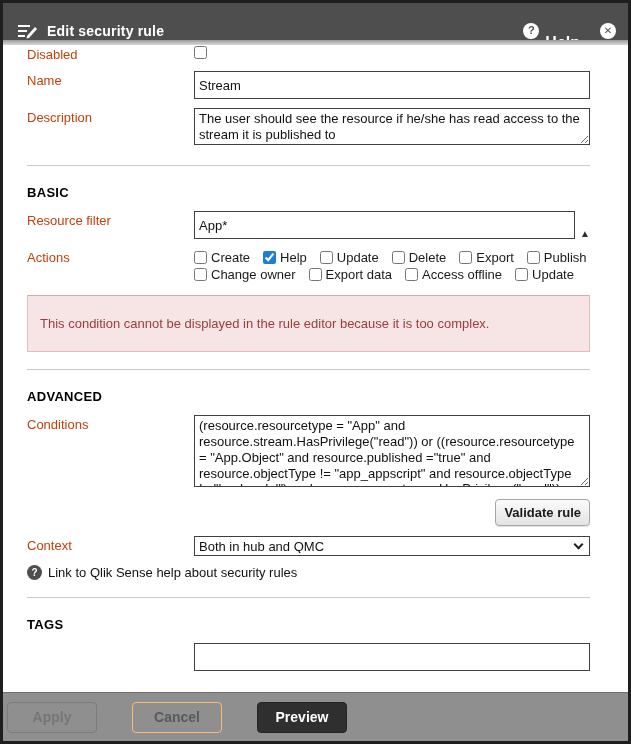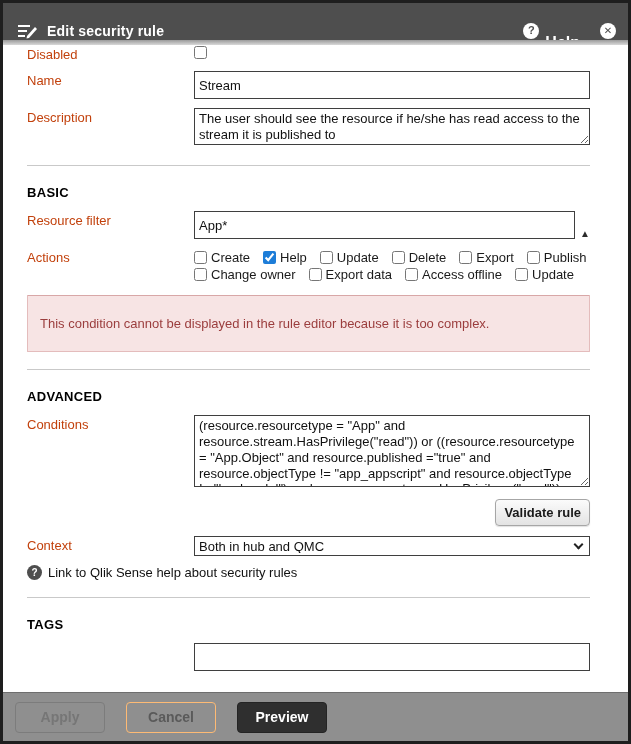--- a/index.html
+++ b/index.html
@@ -168,22 +168,22 @@
     flex: 0 0 15px;
   }
   .help-link-text { color: #111; }
   
   .footer {
     flex: 0 0 49px;
     background: #8f8f8f;
     border-top: 1px solid #6e6e6e;
     display: flex;
     align-items: center;
-    padding-left: 12px;
-    gap: 21px;
+    padding-left: 4px;
+    gap: 35px;
   }
   .btn-footer {
     font-family: inherit;
     font-size: 14px;
     font-weight: bold;
     width: 90px;
     height: 31px;
     border-radius: 4px;
     cursor: pointer;
   }

